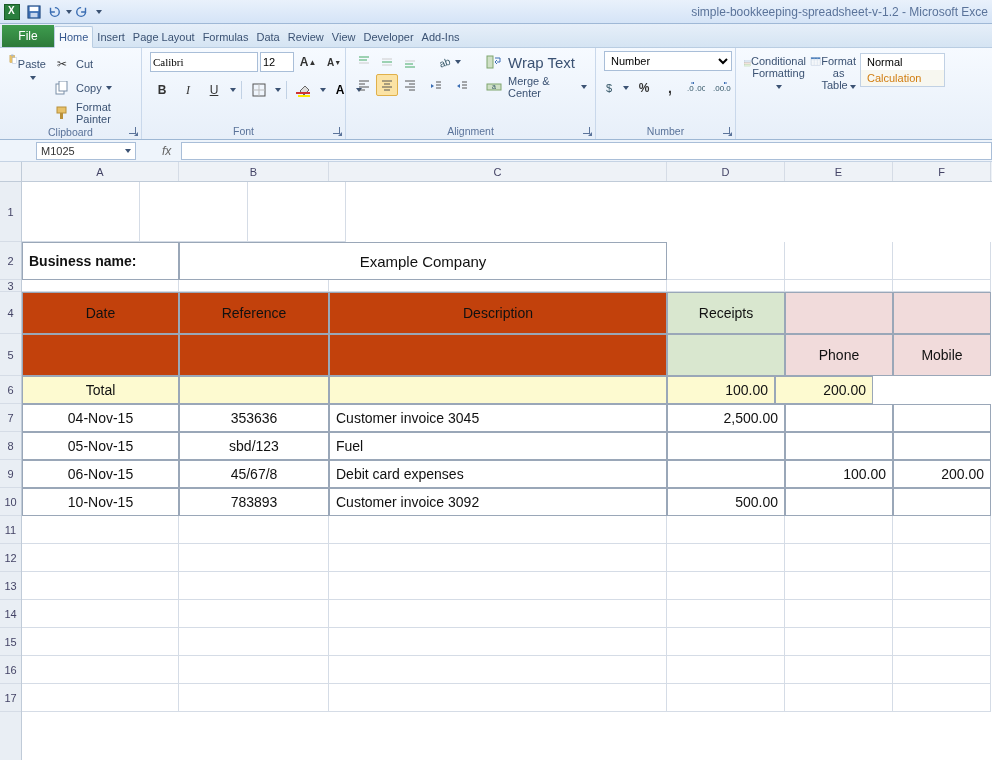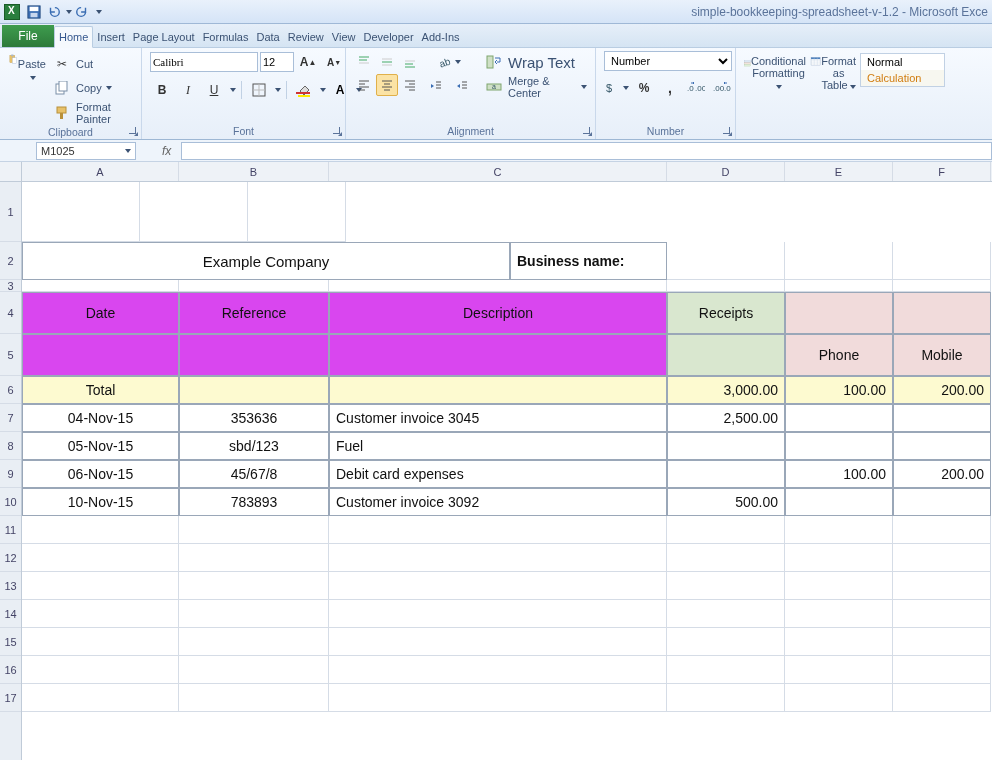--- a/index.html
+++ b/index.html
@@ -67,21 +67,21 @@
 
 .cells .tr { display:flex; }
 .cells .td { border-right:1px solid #d5dce6; border-bottom:1px solid #d5dce6; display:flex; align-items:center; padding:0 6px; font-size:14px; color:#111; cursor:cell; overflow:hidden;}
 .h1 { height:60px;}.h2{height:38px;}.h3{height:12px;}.h4{height:42px;}.h5{height:42px;}.h6{height:28px;}.hd{height:28px;}
 
 .title-cell { font-size:28px; font-weight:bold; color:#000; border-bottom:1px solid #d5dce6;}
 .labelb { font-size:15px; font-weight:bold; }
 .center { justify-content:center; }
 .right { justify-content:flex-end; }
 
-.hdr-blue { background:#d946ef; font-size:16px; }
+.hdr-blue { background:#c2410c; font-size:16px; }
 .hdr-green { background:#d9e7cf; font-size:16px; }
 .hdr-pink { background:#f1dbdb; font-size:16px; }
 .tot-yellow { background:#fdfad0; font-size:16px; }
 .box { border:1px solid #9aa7b8 !important; }
 
 .styles-gal { border:1px solid #c1d1e4; background:#fff; width:85px; margin:2px;}
 .styles-gal div { padding:2px 6px; font-size:11px;}
 .sg-normal { color:#000; }
 .sg-calc { background:#f7f7f0; color:#d17d10; }
 
@@ -421,22 +421,22 @@
     </div>
     <div class="cells">
 
       <div class="tr">
         <div class="td wD h1"></div>
         <div class="td wE h1"></div>
         <div class="td wF h1"></div>
       </div>
 
       <div class="tr">
+        <div class="td wA h2 labelb box">Business name:</div>
         <div class="td h2 center box" style="width:488px;font-size:15px">Example Company</div>
-        <div class="td wA h2 labelb box">Business name:</div>
         <div class="td wD h2"></div>
         <div class="td wE h2"></div>
         <div class="td wF h2"></div>
       </div>
 
       <div class="tr">
         <div class="td wA h3"></div>
           <div class="td wB h3"></div>
           <div class="td wC h3"></div>
           <div class="td wD h3"></div>
@@ -459,21 +459,20 @@
         <div class="td wC h5 hdr-blue box"></div>
         <div class="td wD h5 hdr-green box"></div>
         <div class="td wE h5 hdr-pink center box">Phone</div>
         <div class="td wF h5 hdr-pink center box">Mobile</div>
       </div>
 
       <div class="tr">
         <div class="td wA h6 tot-yellow center box">Total</div>
         <div class="td wB h6 tot-yellow box"></div>
         <div class="td wC h6 tot-yellow box"></div>
-        <div class="td wD h6 tot-yellow right box">3,000.00</div>
         <div class="td wE h6 tot-yellow right box">100.00</div>
         <div class="td wF h6 tot-yellow right box">200.00</div>
       </div>
 
       <div class="tr">
         <div class="td wA hd center box">04-Nov-15</div>
         <div class="td wB hd center box">353636</div>
         <div class="td wC hd box">Customer invoice 3045</div>
         <div class="td wD hd right box">2,500.00</div>
         <div class="td wE hd right box"></div>

